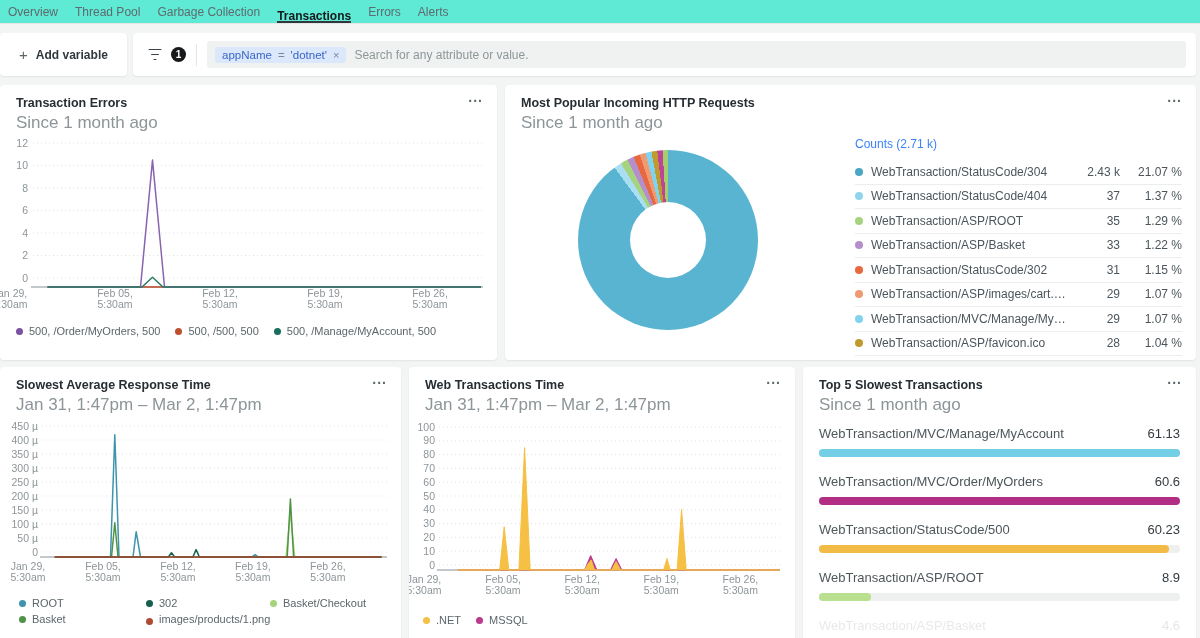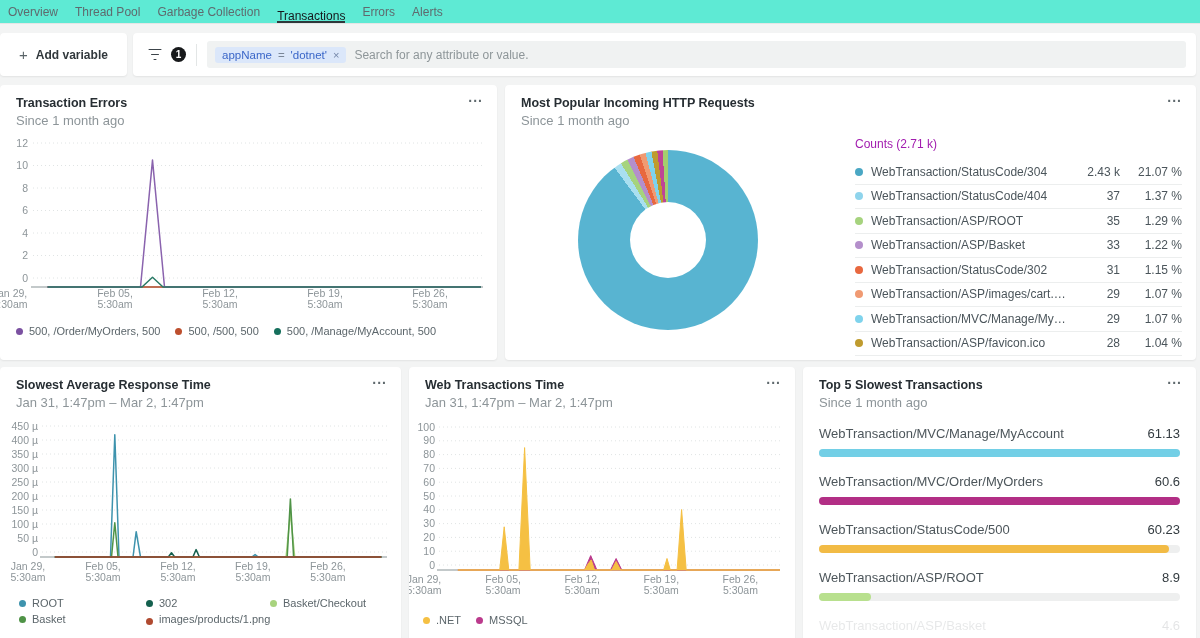--- a/index.html
+++ b/index.html
@@ -4,21 +4,21 @@
 <style>
   * { box-sizing: border-box; margin: 0; padding: 0; }
   html,body { width:1200px; height:638px; overflow:hidden; }
   body { font-family:"Liberation Sans", sans-serif; background:#f3f4f4; color:#2b3237; }
   #page { position:relative; width:1200px; height:638px; overflow:hidden; }
 
   
   .nav { position:absolute; left:0; top:0; width:1200px; height:24px; background:#5eead4;
          border-bottom:1px solid #e4e6e6; display:flex; align-items:stretch; gap:17px; padding-left:8px; }
   .tab { display:flex; align-items:center; font-size:12px; color:#5f6a6e; position:relative; cursor:pointer; white-space:nowrap; }
-  .tab.active { color:#15191c; font-weight:400;margin-top:9px; }
+  .tab.active { color:#15191c; font-weight:700;margin-top:9px; }
   .tab.active::after { content:""; position:absolute; left:0; right:0; bottom:0; height:2px; background:#2f373b; }
 
   
   .card { position:absolute; background:#fff; border-radius:4px; box-shadow:0 1px 2px rgba(0,0,0,.07); overflow:hidden; }
   #card-addvar { left:0; top:33px; width:127px; height:43px; display:flex; align-items:center; justify-content:center; gap:8px; cursor:pointer; }
   #card-addvar .plus { font-size:15px; color:#5a6468; font-weight:400; }
   #card-addvar .lbl { font-size:12px; font-weight:600; color:#31383c; }
   #card-filter { left:133px; top:33px; width:1063px; height:43px; display:flex; align-items:center; padding:0 10px 0 14px; }
   .funnel { width:16px; height:14px; position:relative; cursor:pointer; }
   .funnel span { position:absolute; left:50%; transform:translateX(-50%); height:1.6px; background:#3c444a; border-radius:1px; }
@@ -38,41 +38,41 @@
   .field input::placeholder { color:#8e9699; }
 
   #card-te { left:0;   top:85px;  width:497px; height:275px;padding-left:25px; }
   #card-http { left:505px; top:85px; width:691px; height:275px; }
   #card-sa { left:0;   top:367px; width:401px; height:280px; }
   #card-wt { left:409px; top:367px; width:386px; height:280px; }
   #card-top5 { left:803px; top:367px; width:393px; height:280px; }
 
   .panel-head { position:absolute; left:16px; top:11px; right:40px; z-index:2; }
   .panel-title { font-size:12.5px; font-weight:700; color:#272e33; }
-  .panel-sub { font-size:13px; color:#8d9599; margin-top:3px; }
+  .panel-sub { font-size:17px; color:#8d9599; margin-top:3px; }
   .menu-dots { position:absolute; right:14px; top:4px; font-size:14px; font-weight:700; color:#5f696d;
                letter-spacing:1px; cursor:pointer; z-index:3; }
 
   .chart-host { position:absolute; inset:0; }
   .chart-host svg { position:absolute; left:0; top:0; }
   text.tick { font-family:"Liberation Sans",sans-serif; font-size:10.5px; fill:#8d9599; }
 
   .legend { position:absolute; display:flex; z-index:2; }
   .legend.row { gap:15px; }
   .legend.grid { flex-wrap:wrap; row-gap:4px; }
   .leg-item { display:flex; align-items:center; gap:6px; font-size:11px; color:#5c666b; cursor:pointer; white-space:nowrap; }
   .leg-dot { width:7px; height:7px; border-radius:50%; flex:0 0 7px; }
 
   
   .donut { position:absolute; left:73px; top:65px; width:180px; height:180px; border-radius:50%; }
   .donut::after { content:""; position:absolute; left:52px; top:52px; width:76px; height:76px; border-radius:50%; background:#fff; }
 
   
   .counts { position:absolute; left:350px; top:52px; right:14px; }
-  .counts-header { font-size:12px; color:#a21caf; margin-bottom:9px; }
+  .counts-header { font-size:12px; color:#3b82f6; margin-bottom:9px; }
   .crow { display:flex; align-items:center; height:24.5px; border-bottom:1px solid #eceeee; font-size:12px; cursor:pointer; }
   .crow .dot { width:8px; height:8px; border-radius:50%; margin-right:8px; flex:0 0 8px; }
   .crow .clabel { flex:1; color:#4b555b; white-space:nowrap; overflow:hidden; text-overflow:ellipsis; }
   .crow .ccount { width:52px; text-align:right; color:#4b555b; }
   .crow .cpct { width:62px; text-align:right; color:#4b555b; }
 
   
   .t5 { position:absolute; left:16px; top:56px; right:16px; }
   .t5row { position:relative; height:48px; }
   .t5label { position:absolute; left:0; top:3px; font-size:13px; color:#4d565b; }

